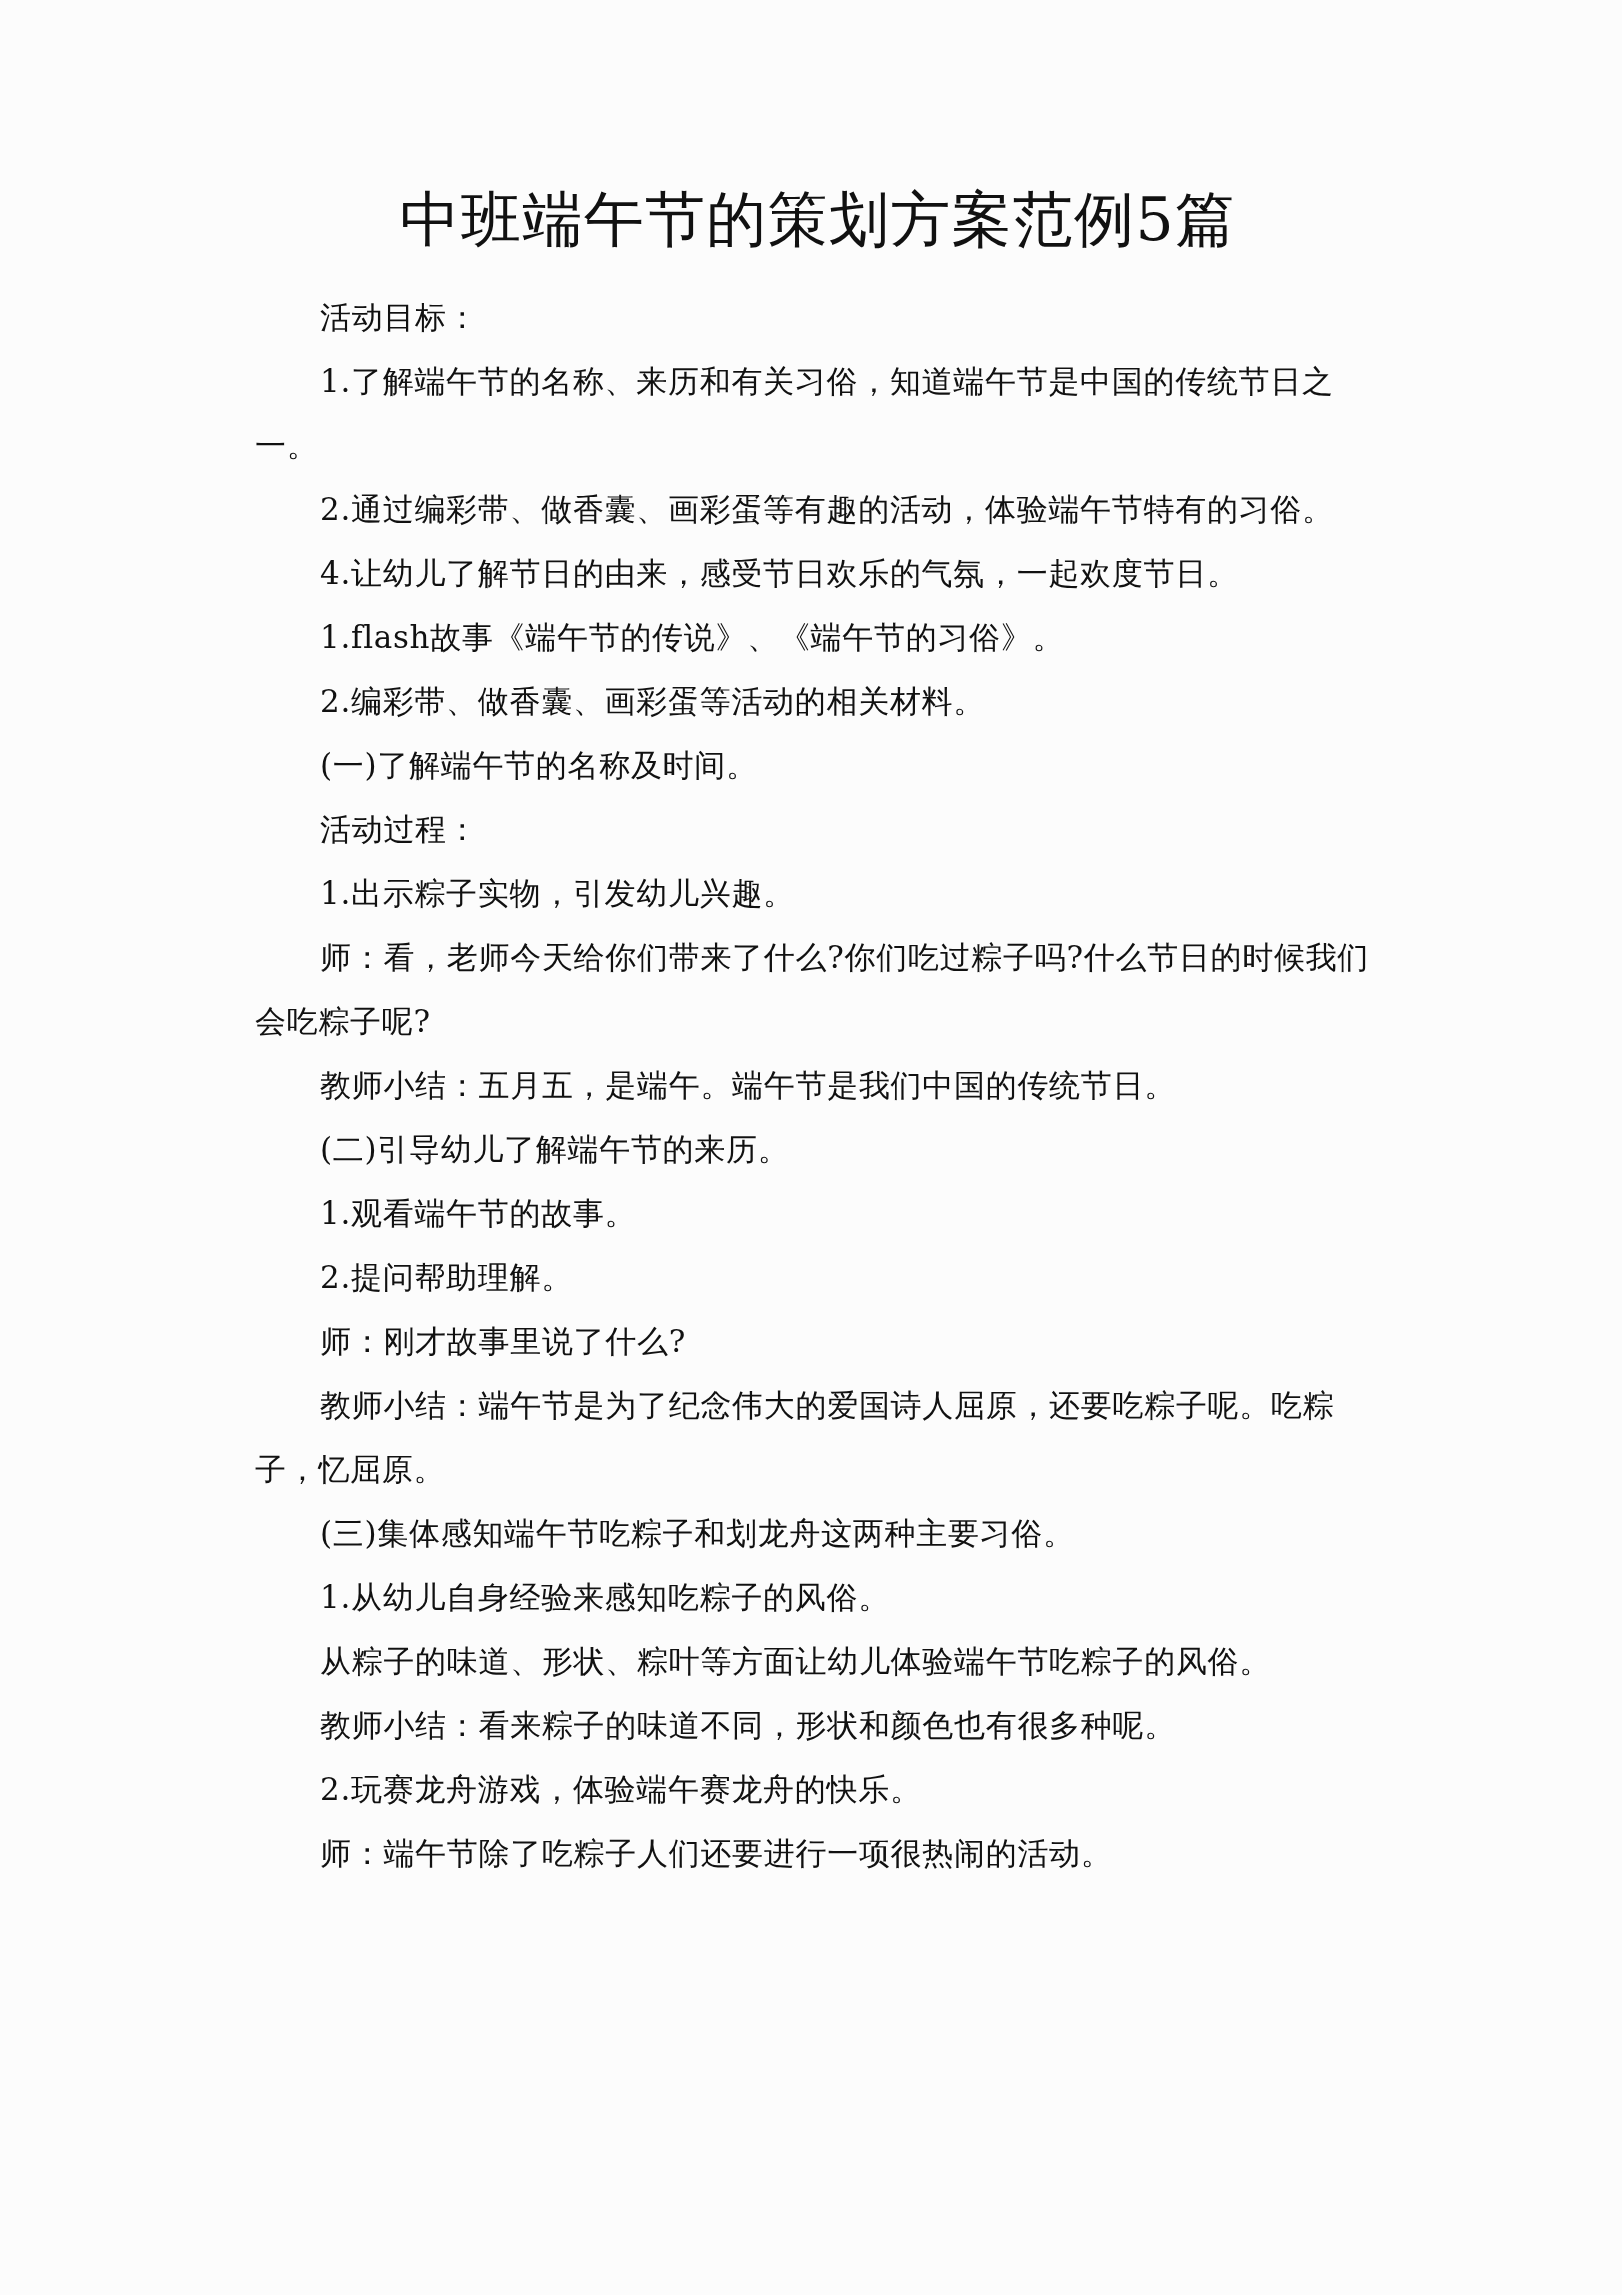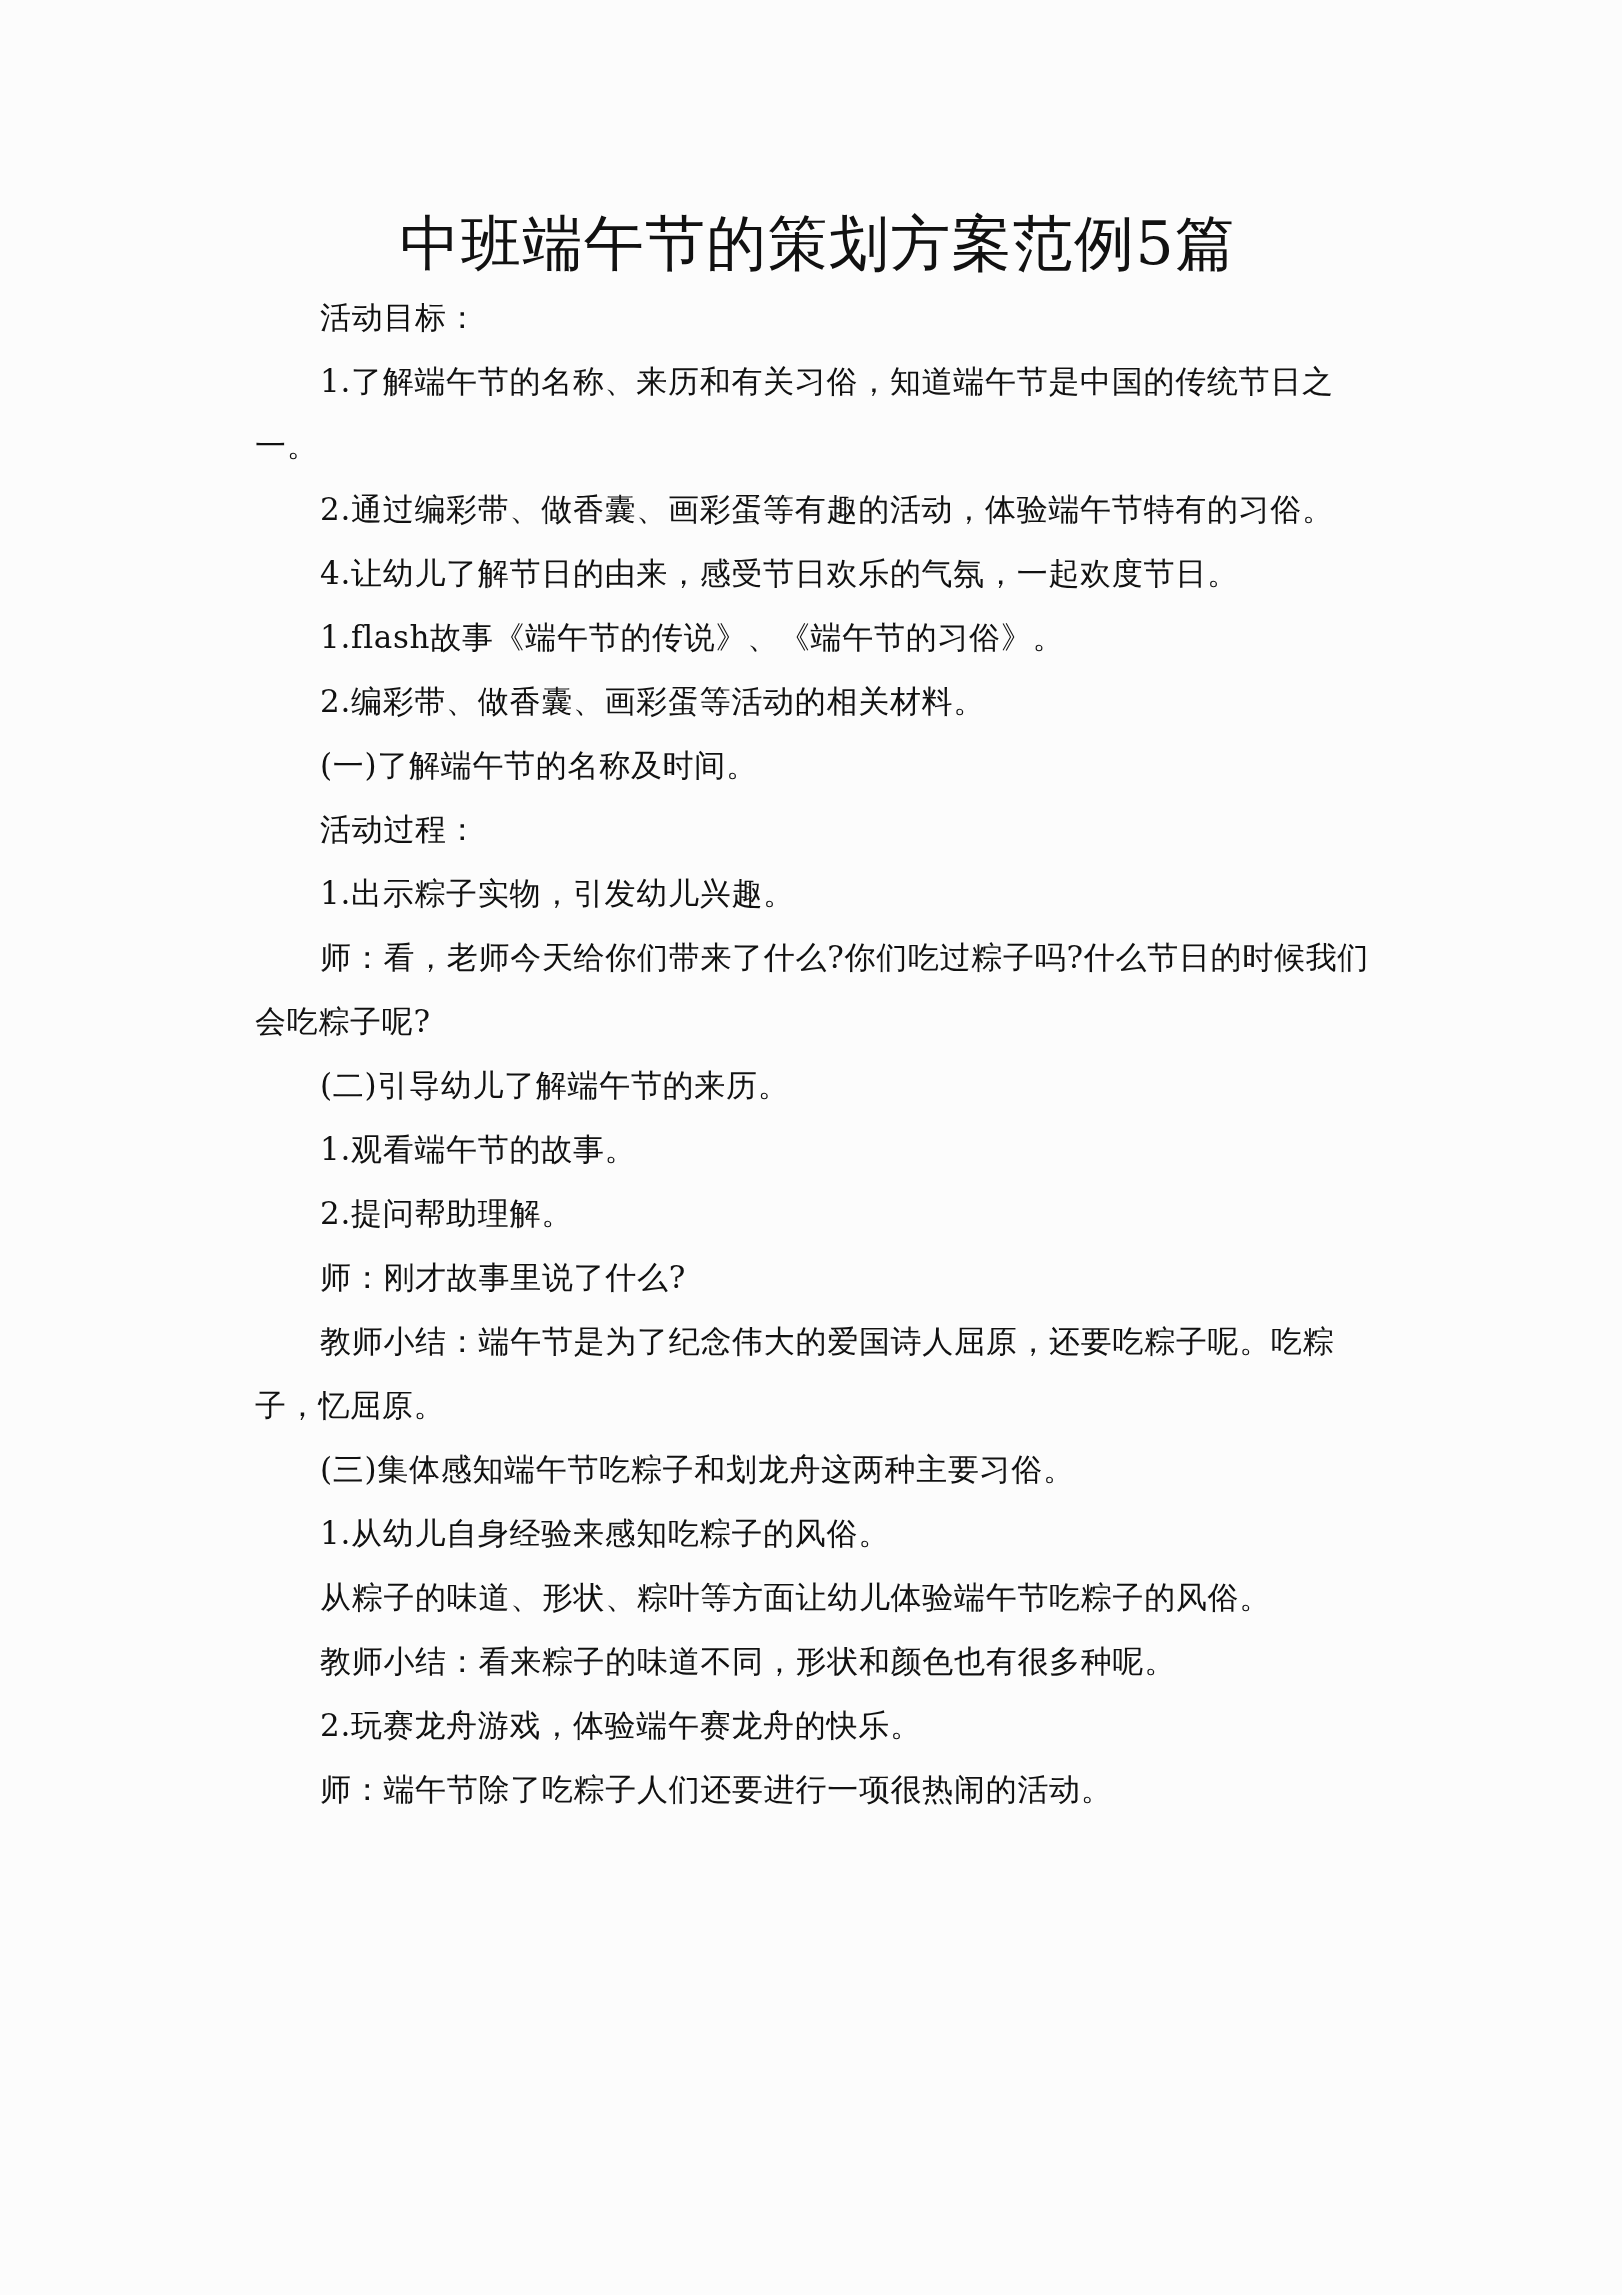--- a/index.html
+++ b/index.html
@@ -14,21 +14,21 @@
     }
     .page {
       position: absolute;
       left: 247px;
       top: 0;
       width: 1142px;
     }
     .title {
       position: absolute;
       left: 0;
-      top: 204px;
+      top: 180px;
       width: 1142px;
       text-align: center;
       font-size: 60px;
       line-height: 79px;
       letter-spacing: 1.3px;
       margin: 0;
       font-weight: normal;
     }
     .body {
       position: absolute;
@@ -55,20 +55,21 @@
     <p class="para">活动目标：</p>
     <p class="para">1.了解端午节的名称、来历和有关习俗，知道端午节是中国的传统节日之一。</p>
     <p class="para">2.通过编彩带、做香囊、画彩蛋等有趣的活动，体验端午节特有的习俗。</p>
     <p class="para">4.让幼儿了解节日的由来，感受节日欢乐的气氛，一起欢度节日。</p>
     <p class="para">1.flash故事《端午节的传说》、《端午节的习俗》。</p>
     <p class="para">2.编彩带、做香囊、画彩蛋等活动的相关材料。</p>
     <p class="para">(一)了解端午节的名称及时间。</p>
     <p class="para">活动过程：</p>
     <p class="para">1.出示粽子实物，引发幼儿兴趣。</p>
     <p class="para">师：看，老师今天给你们带来了什么?你们吃过粽子吗?什么节日的时候我们会吃粽子呢?</p>
+    <p class="para">教师小结：五月五，是端午。端午节是我们中国的传统节日。</p>
     <p class="para">(二)引导幼儿了解端午节的来历。</p>
     <p class="para">1.观看端午节的故事。</p>
     <p class="para">2.提问帮助理解。</p>
     <p class="para">师：刚才故事里说了什么?</p>
     <p class="para">教师小结：端午节是为了纪念伟大的爱国诗人屈原，还要吃粽子呢。吃粽子，忆屈原。</p>
     <p class="para">(三)集体感知端午节吃粽子和划龙舟这两种主要习俗。</p>
     <p class="para">1.从幼儿自身经验来感知吃粽子的风俗。</p>
     <p class="para">从粽子的味道、形状、粽叶等方面让幼儿体验端午节吃粽子的风俗。</p>
     <p class="para">教师小结：看来粽子的味道不同，形状和颜色也有很多种呢。</p>
     <p class="para">2.玩赛龙舟游戏，体验端午赛龙舟的快乐。</p>

